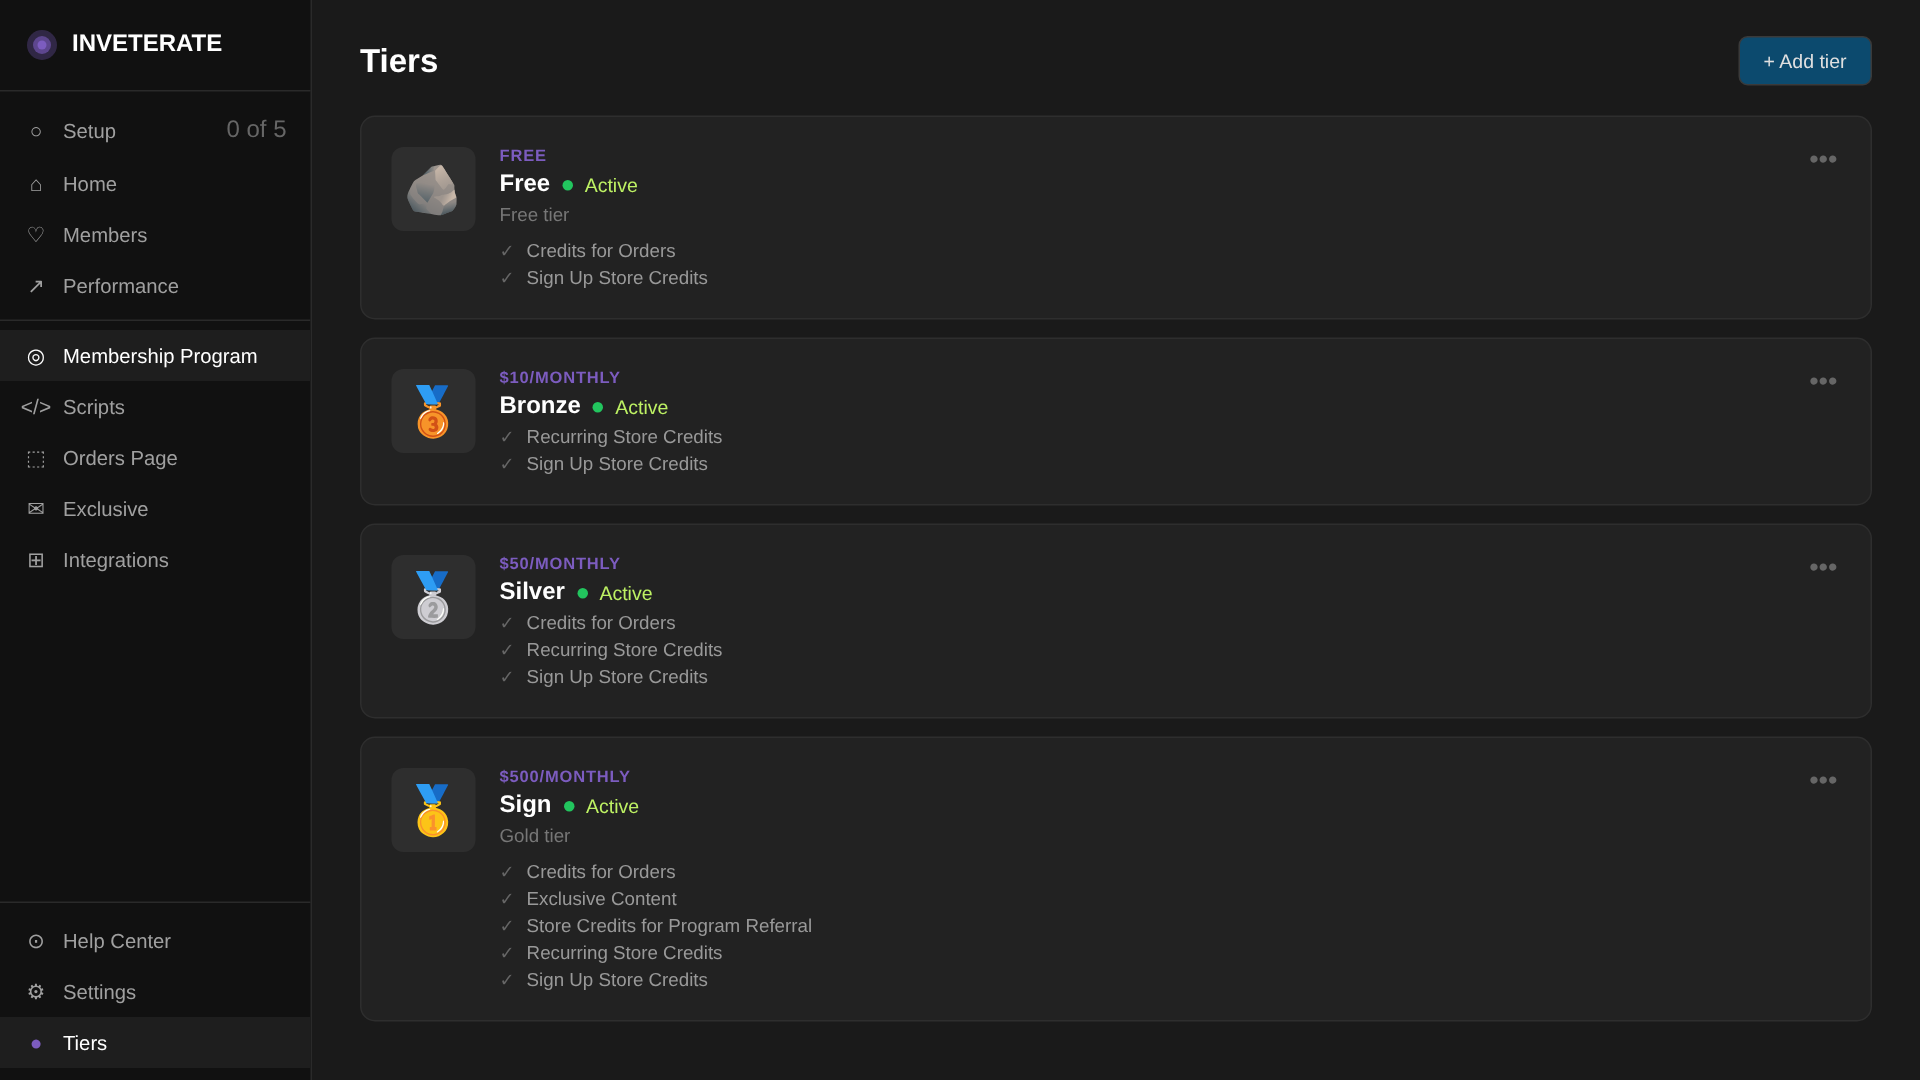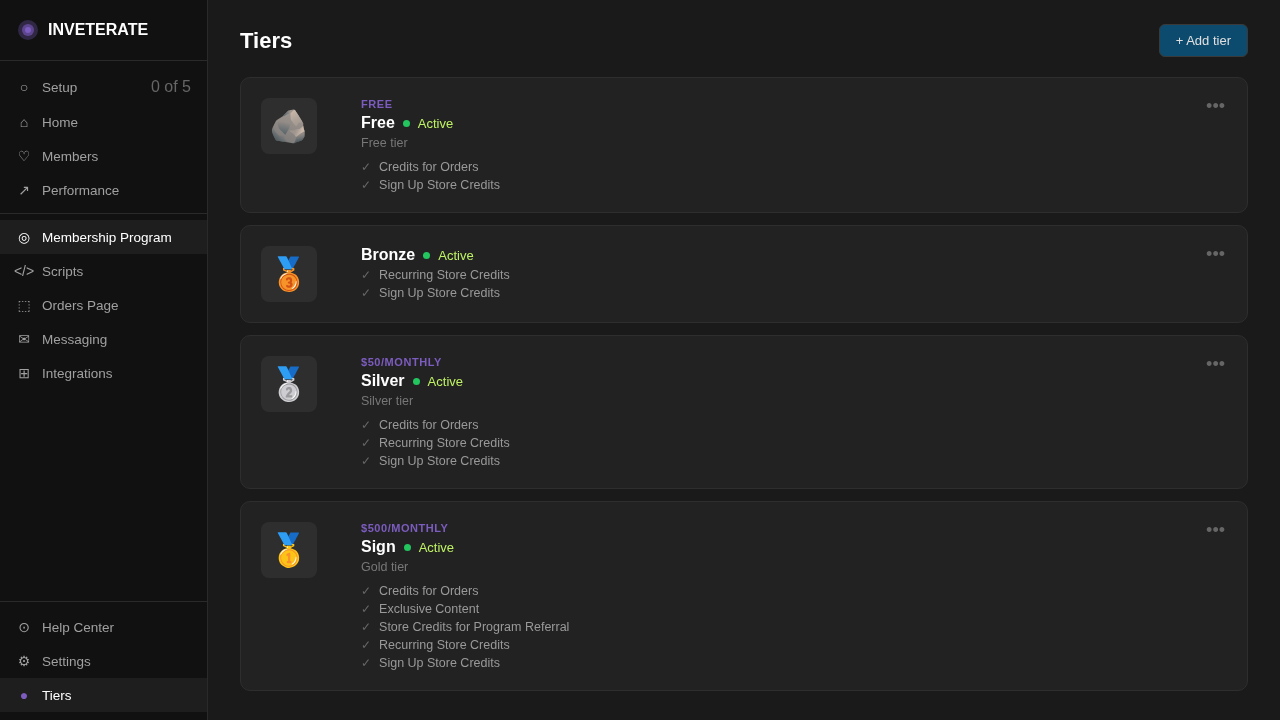--- a/index.html
+++ b/index.html
@@ -136,21 +136,20 @@
       background: #2e2e2e;
       display: flex;
       align-items: center;
       justify-content: center;
       font-size: 32px;
       flex-shrink: 0;
       overflow: hidden;
     }
     .tier-body {
       flex: 1;
-      margin-left: 28px;
     }
     .tier-price-label {
       font-size: 11px;
       font-weight: 600;
       color: #7c5cbf;
       letter-spacing: 0.05em;
       margin-bottom: 4px;
     }
     .tier-name-row {
       display: flex;
@@ -254,21 +253,21 @@
     <div class="nav-item">
       <span class="nav-icon">&lt;/&gt;</span>
       <span>Scripts</span>
     </div>
     <div class="nav-item">
       <span class="nav-icon">⬚</span>
       <span>Orders Page</span>
     </div>
     <div class="nav-item">
       <span class="nav-icon">✉</span>
-      <span>Messaging</span>
+      <span>Exclusive</span>
     </div>
     <div class="nav-item">
       <span class="nav-icon">⊞</span>
       <span>Integrations</span>
     </div>
   </nav>
 
   <div class="sidebar-bottom">
     <div class="nav-item">
       <span class="nav-icon">⊙</span>
@@ -315,20 +314,21 @@
         <span>Sign Up Store Credits</span>
       </div>
 
         </div>
       </div>
       <button class="tier-menu-btn">•••</button>
     </div>
         <div class="tier-card">
       <div class="tier-icon">🥉</div>
       <div class="tier-body">
+        <div class="tier-price-label">$10/MONTHLY</div>
         <div class="tier-name-row">
           <span class="tier-name">Bronze</span>
           <span class="status-dot"></span>
           <span class="status-label">Active</span>
         </div>
 
         <div class="tier-features">
 
       <div class="tier-feature">
         <span class="check-icon">✓</span>
@@ -346,21 +346,20 @@
     </div>
         <div class="tier-card">
       <div class="tier-icon">🥈</div>
       <div class="tier-body">
         <div class="tier-price-label">$50/MONTHLY</div>
         <div class="tier-name-row">
           <span class="tier-name">Silver</span>
           <span class="status-dot"></span>
           <span class="status-label">Active</span>
         </div>
-        <div class="tier-desc">Silver tier</div>
         <div class="tier-features">
 
       <div class="tier-feature">
         <span class="check-icon">✓</span>
         <span>Credits for Orders</span>
       </div>
 
       <div class="tier-feature">
         <span class="check-icon">✓</span>
         <span>Recurring Store Credits</span>

